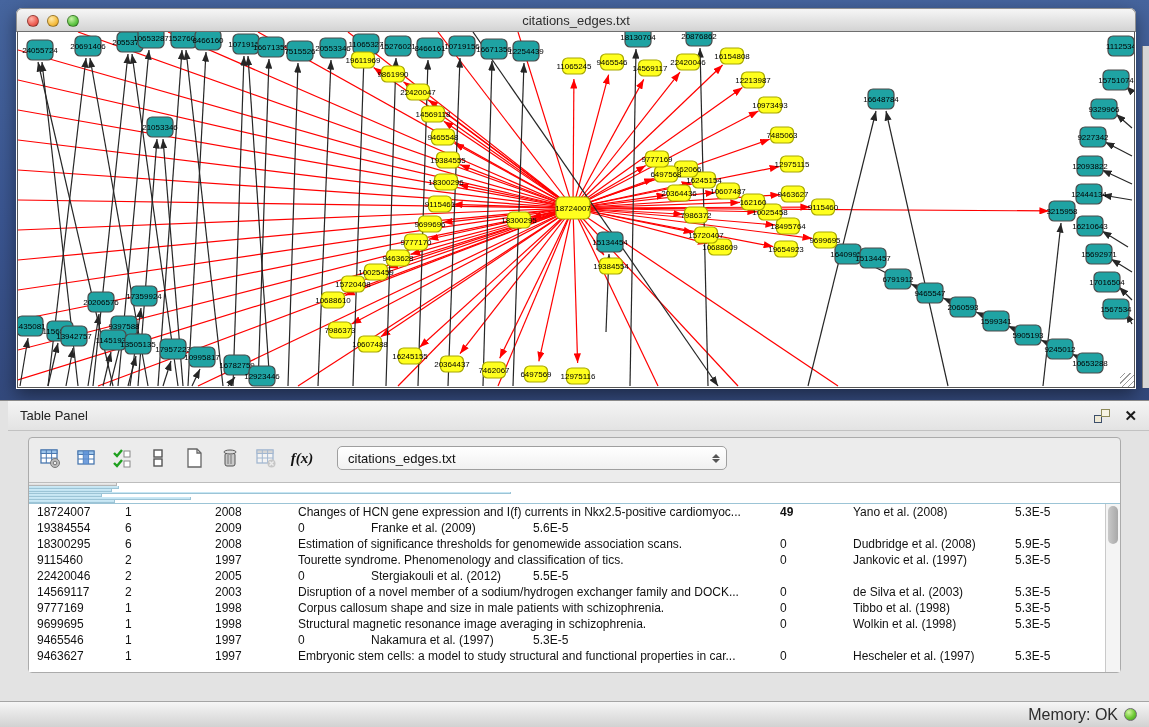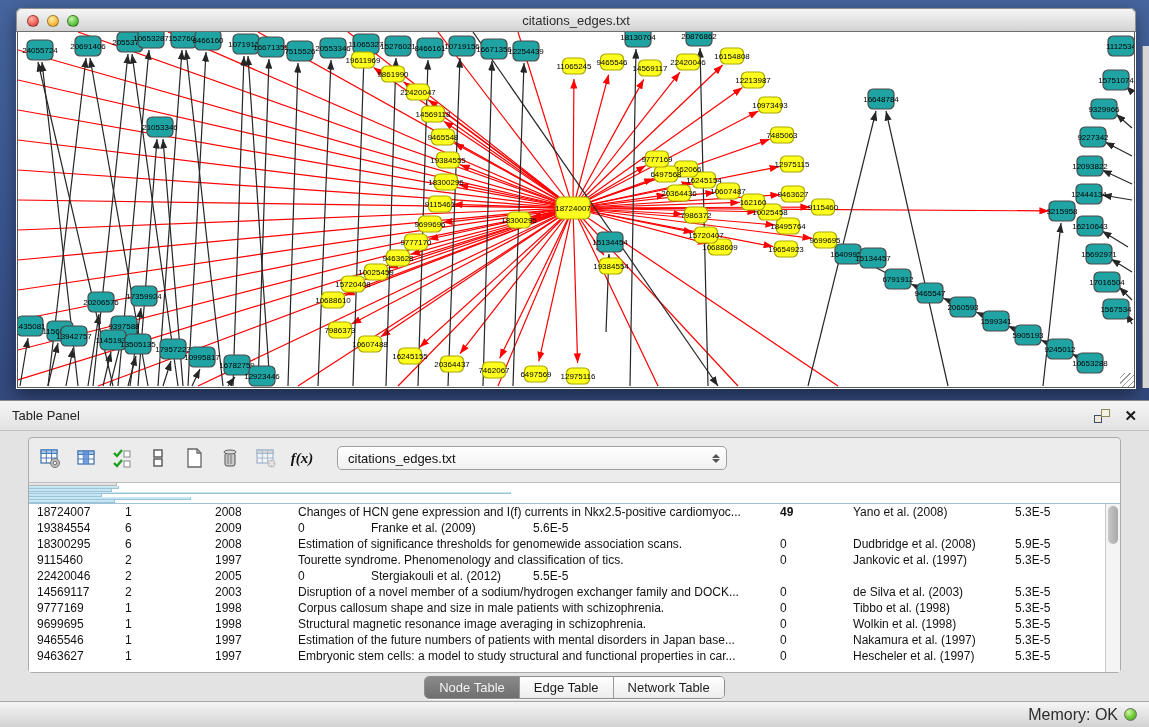--- a/index.html
+++ b/index.html
@@ -25,21 +25,21 @@
   .canvas-wrap { position:relative; width:1118px; height:356px; margin:0 1px;
     background:#ffffff; border-left:1px solid #555; border-right:1px solid #555; border-bottom:1px solid #555; overflow:hidden; }
   .canvas-wrap svg { display:block; }
   .resize-grip { position:absolute; right:2px; bottom:2px; width:14px; height:14px;
     background:repeating-linear-gradient(135deg, transparent 0 3px, #9a9a9a 3px 4px); }
   .right-sliver { position:absolute; right:0; top:46px; width:7px; height:342px;
     background:#d6d6d6; border-left:1px solid #7d7d7d; }
 
   
   .table-panel { position:absolute; left:0; top:400px; width:1149px; height:327px;
-    background:#e3e3e3; border-top:1px solid #8a8a8a; }
+    background:#e3e3e3; border-top:1px solid #8a8a8a;padding-left:8px; }
   .panel-titlebar { height:30px; background:linear-gradient(180deg,#f4f4f4,#e3e3e3);
     border-bottom:1px solid #c2c2c2; display:flex; align-items:center; padding:0 12px; }
   .panel-title { font-size:13px; color:#222; }
   .panel-titlebar .spacer { flex:1; }
   .float-icon { width:16px; height:14px; position:relative; margin-right:14px; cursor:pointer; }
   .float-icon .sq1 { position:absolute; left:0; bottom:0; width:8px; height:8px; border:1px solid #3c4f6b; background:#efe9d5; }
   .float-icon .sq2 { position:absolute; right:0; top:0; width:9px; height:8px; border:1px solid #8e8a5a; background:#f6f3e4; }
   .close-x { font-size:15px; font-weight:bold; color:#1a1a1a; cursor:pointer; line-height:14px; }
 
   .panel-inner { position:absolute; left:28px; top:36px; width:1093px; height:236px;
@@ -830,46 +830,38 @@
             <div class="tcell" style="width: 83px;">1998</div>
             <div class="tcell" style="width: 482px;">Structural magnetic resonance image averaging in schizophrenia.</div>
             <div class="tcell" style="width: 73px;">0</div>
             <div class="tcell" style="width: 162px;">Wolkin et al. (1998)</div>
             <div class="tcell" style="width: 86px;">5.3E-5</div>
           </div>
           <div class="trow">
             <div class="tcell" style="width: 88px;">9465546</div>
             <div class="tcell" style="width: 90px;">1</div>
             <div class="tcell" style="width: 83px;">1997</div>
-            <div class="tcell" style="width: 482px;">Estimation of the future numbers of patients with mental disorders in Japan base...</div>
             <div class="tcell" style="width: 73px;">0</div>
             <div class="tcell" style="width: 162px;">Nakamura et al. (1997)</div>
             <div class="tcell" style="width: 86px;">5.3E-5</div>
           </div>
           <div class="trow">
             <div class="tcell" style="width: 88px;">9463627</div>
             <div class="tcell" style="width: 90px;">1</div>
             <div class="tcell" style="width: 83px;">1997</div>
             <div class="tcell" style="width: 482px;">Embryonic stem cells: a model to study structural and functional properties in car...</div>
             <div class="tcell" style="width: 73px;">0</div>
             <div class="tcell" style="width: 162px;">Hescheler et al. (1997)</div>
             <div class="tcell" style="width: 86px;">5.3E-5</div>
           </div>
         </div>
       <div class="vscroll">
         <div class="vthumb"></div>
       </div>
     </div>
   </div>
 
-  <div class="tabs-row">
-    <div class="seg" id="segtabs">
-        <div class="seg-btn active">Node Table</div>
-        <div class="seg-btn">Edge Table</div>
-        <div class="seg-btn">Network Table</div>
-      </div>
-  </div>
 
   <div class="status-bar">
     <span class="mem-label">Memory: OK</span>
     <span class="mem-dot"></span>
   </div>
 </div>
 
 </body></html>

